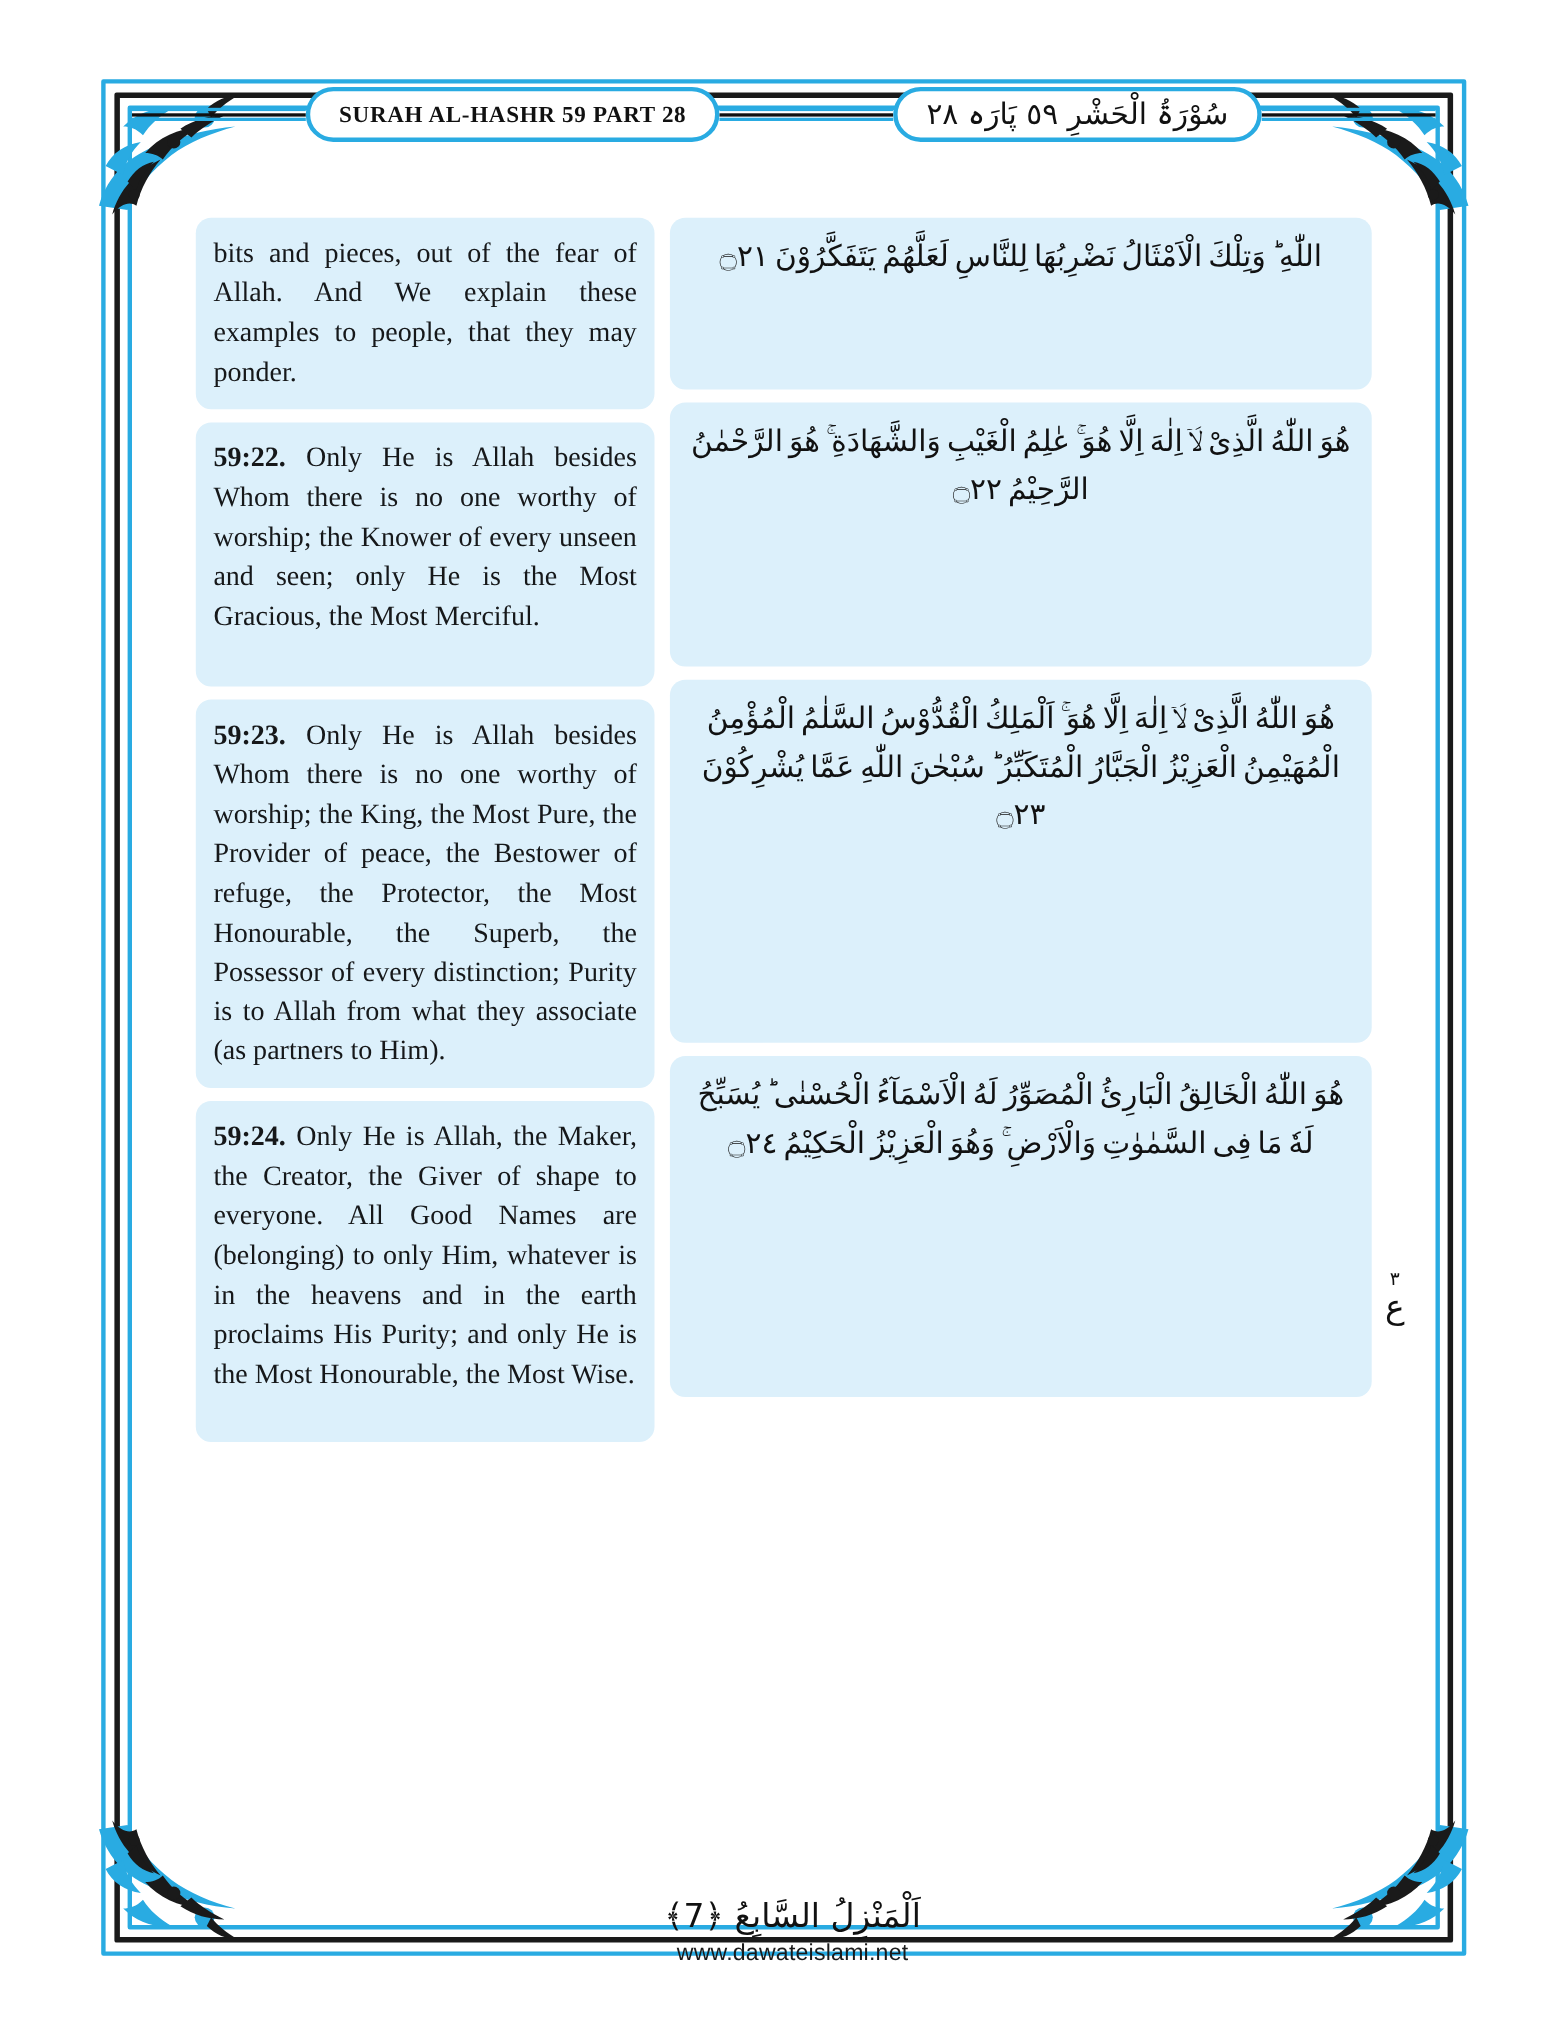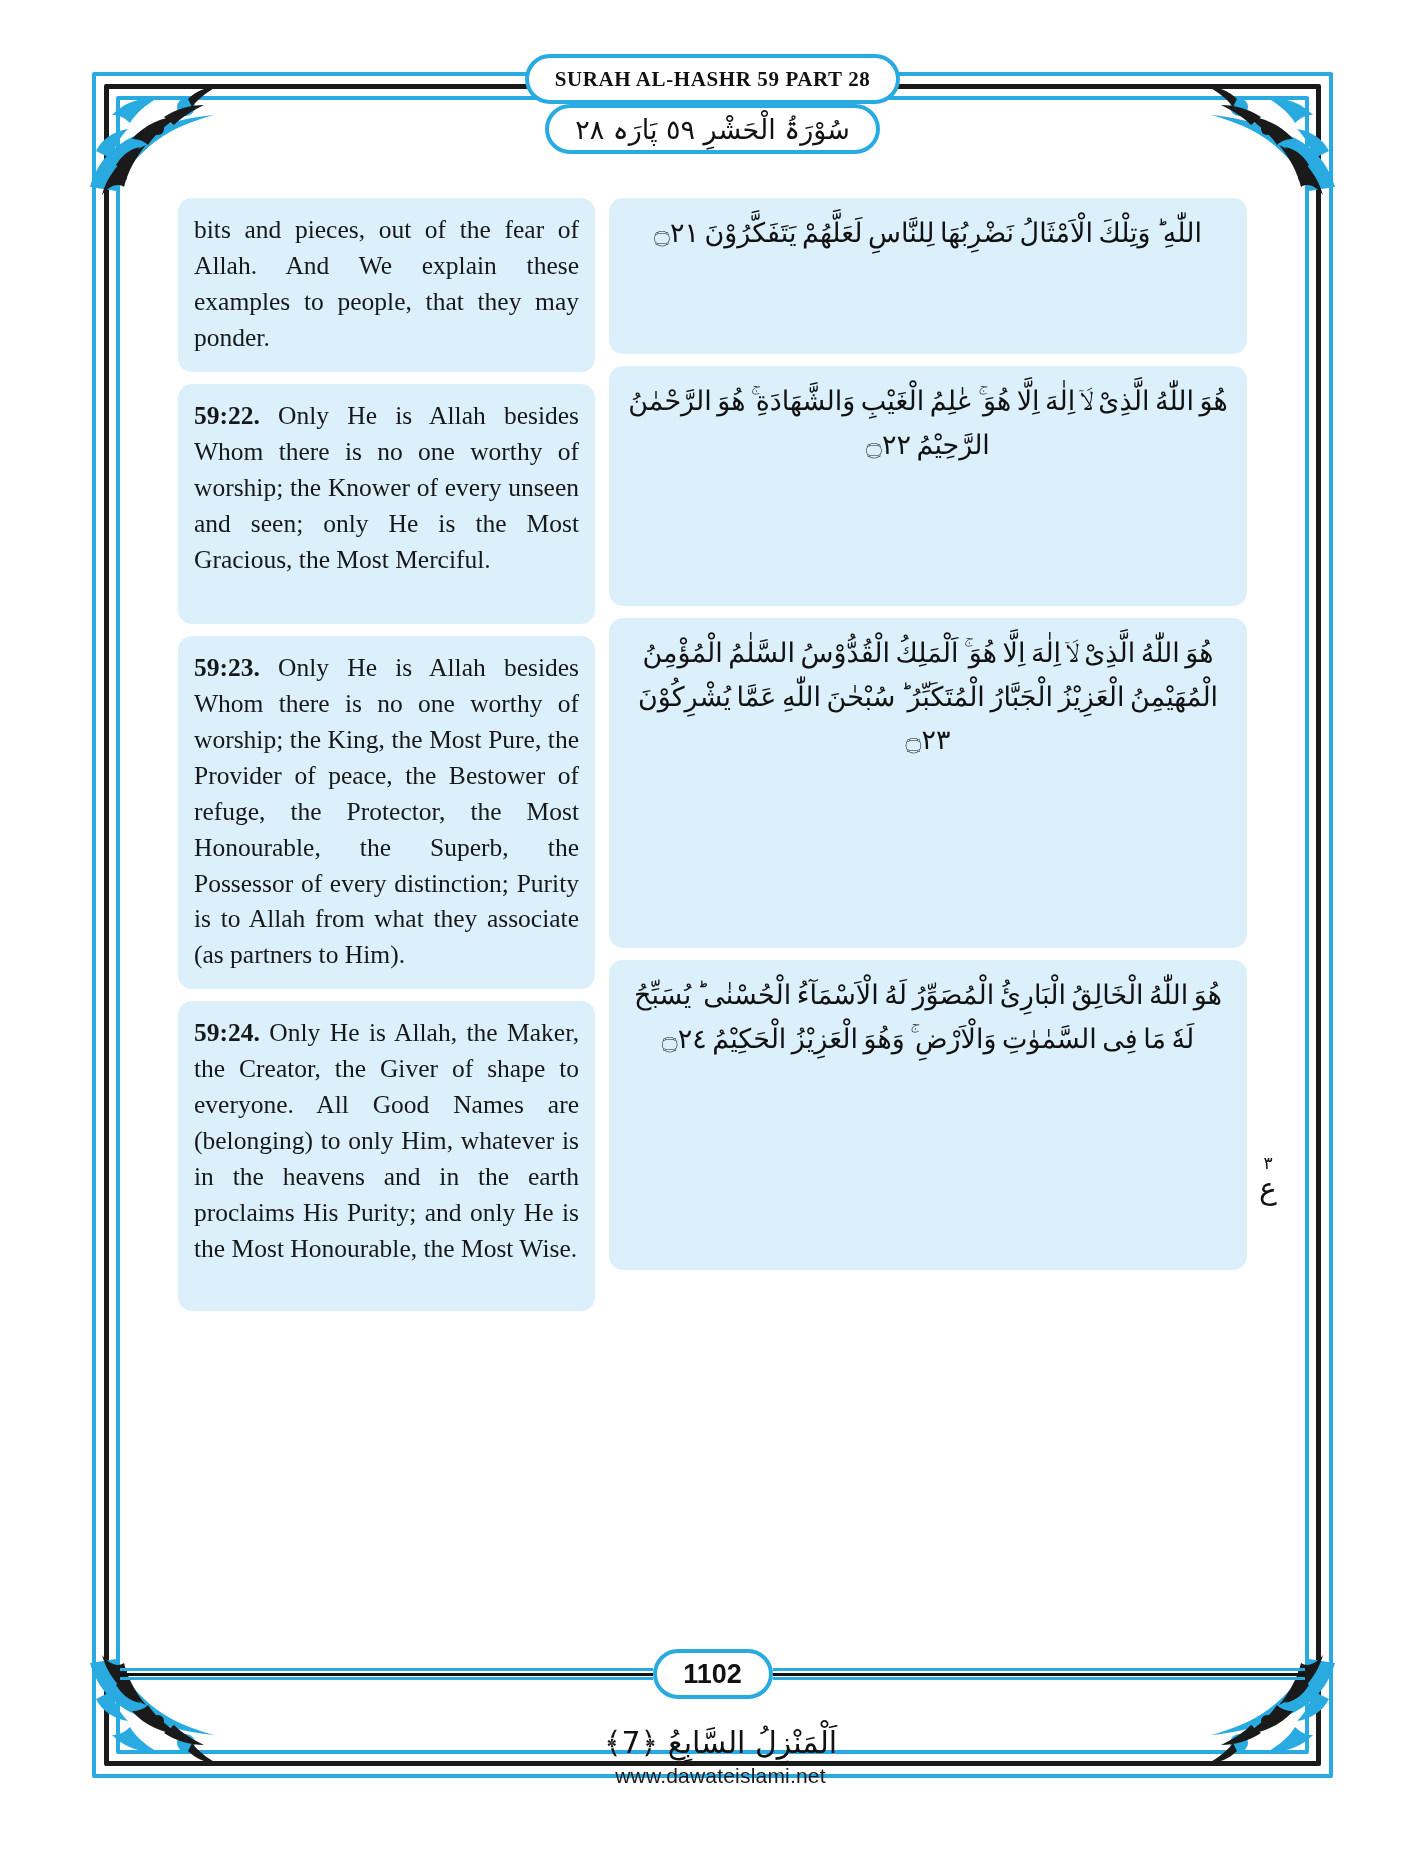--- a/index.html
+++ b/index.html
@@ -59,21 +59,20 @@
 
   
   .header-band {
     position: absolute;
     left: 120px; right: 120px;
     top: 78px;
     height: 52px;
     display: flex;
     align-items: center;
     justify-content: center;
-    flex-direction: column;
   }
   .hdr-rule {
     flex: 1 1 auto;
     height: 14px;
     position: relative;
   }
   .hdr-rule::before,
   .hdr-rule::after {
     content: "";
     position: absolute;
@@ -341,28 +340,19 @@
       <div class="blk blk-ar h3">هُوَ اللّٰهُ الَّذِیْ لَاۤ اِلٰهَ اِلَّا هُوَ ۚ اَلْمَلِكُ الْقُدُّوْسُ السَّلٰمُ الْمُؤْمِنُ الْمُهَیْمِنُ الْعَزِیْزُ الْجَبَّارُ الْمُتَكَبِّرُ ؕ سُبْحٰنَ اللّٰهِ عَمَّا یُشْرِكُوْنَ ۝٢٣</div>
       <div class="blk blk-ar h4">هُوَ اللّٰهُ الْخَالِقُ الْبَارِئُ الْمُصَوِّرُ لَهُ الْاَسْمَآءُ الْحُسْنٰى ؕ یُسَبِّحُ لَهٗ مَا فِی السَّمٰوٰتِ وَالْاَرْضِ ۚ وَهُوَ الْعَزِیْزُ الْحَكِیْمُ ۝٢٤</div>
     </div>
   </div>
 
   <div class="ruku">
     <span class="ru-num">٣</span>
     <span>ع</span>
   </div>
 
-  <div class="footer-band">
-    <div class="hdr-rule">
-        <span></span>
-      </div>
-    <div class="pill pill-page">1102</div>
-    <div class="hdr-rule">
-        <span></span>
-      </div>
-  </div>
 
   <div class="footer-sub">
     <div class="manzil">اَلْمَنْزِلُ السَّابِعُ ﴿7﴾</div>
     <div class="site">www.dawateislami.net</div>
   </div>
 
 </div>
 
 </body></html>

